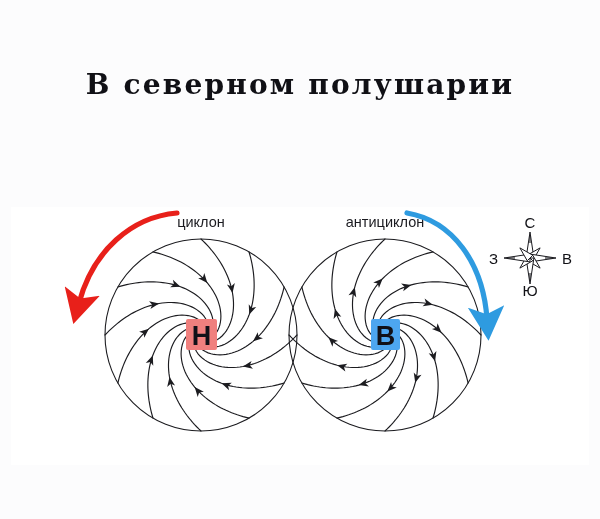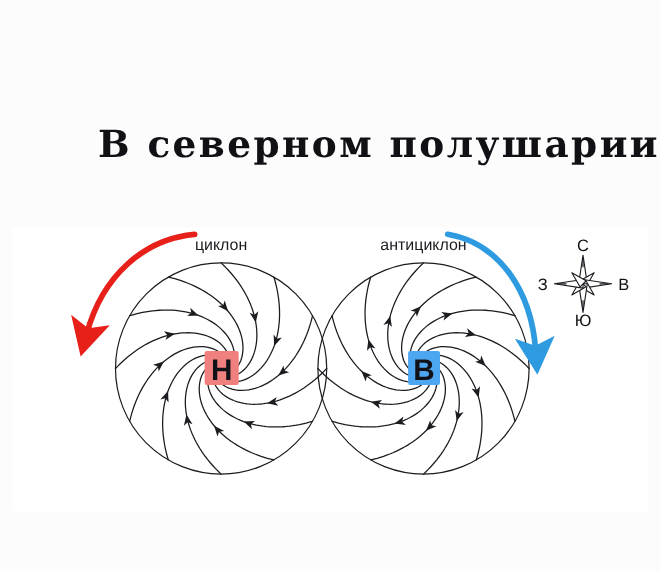--- a/index.html
+++ b/index.html
@@ -13,28 +13,27 @@
     font-family: "Liberation Sans", sans-serif;
     overflow: hidden;
     position: relative;
   }
 
   #page-title {
     position: absolute;
     left: 0;
     top: 68px;
     width: 600px;
-    text-align: right;
+    text-align: center;
     font-family: "DejaVu Serif", serif;
     font-weight: bold;
-    font-size: 34px;
+    font-size: 28px;
     letter-spacing: 2.2px;
     color: #101015;
     white-space: nowrap;
-    margin-top: 44px;
   }
 
   #diagram-panel {
     position: absolute;
     left: 11px;
     top: 207px;
     width: 578px;
     height: 258px;
     background: #ffffff;
     overflow: hidden;

